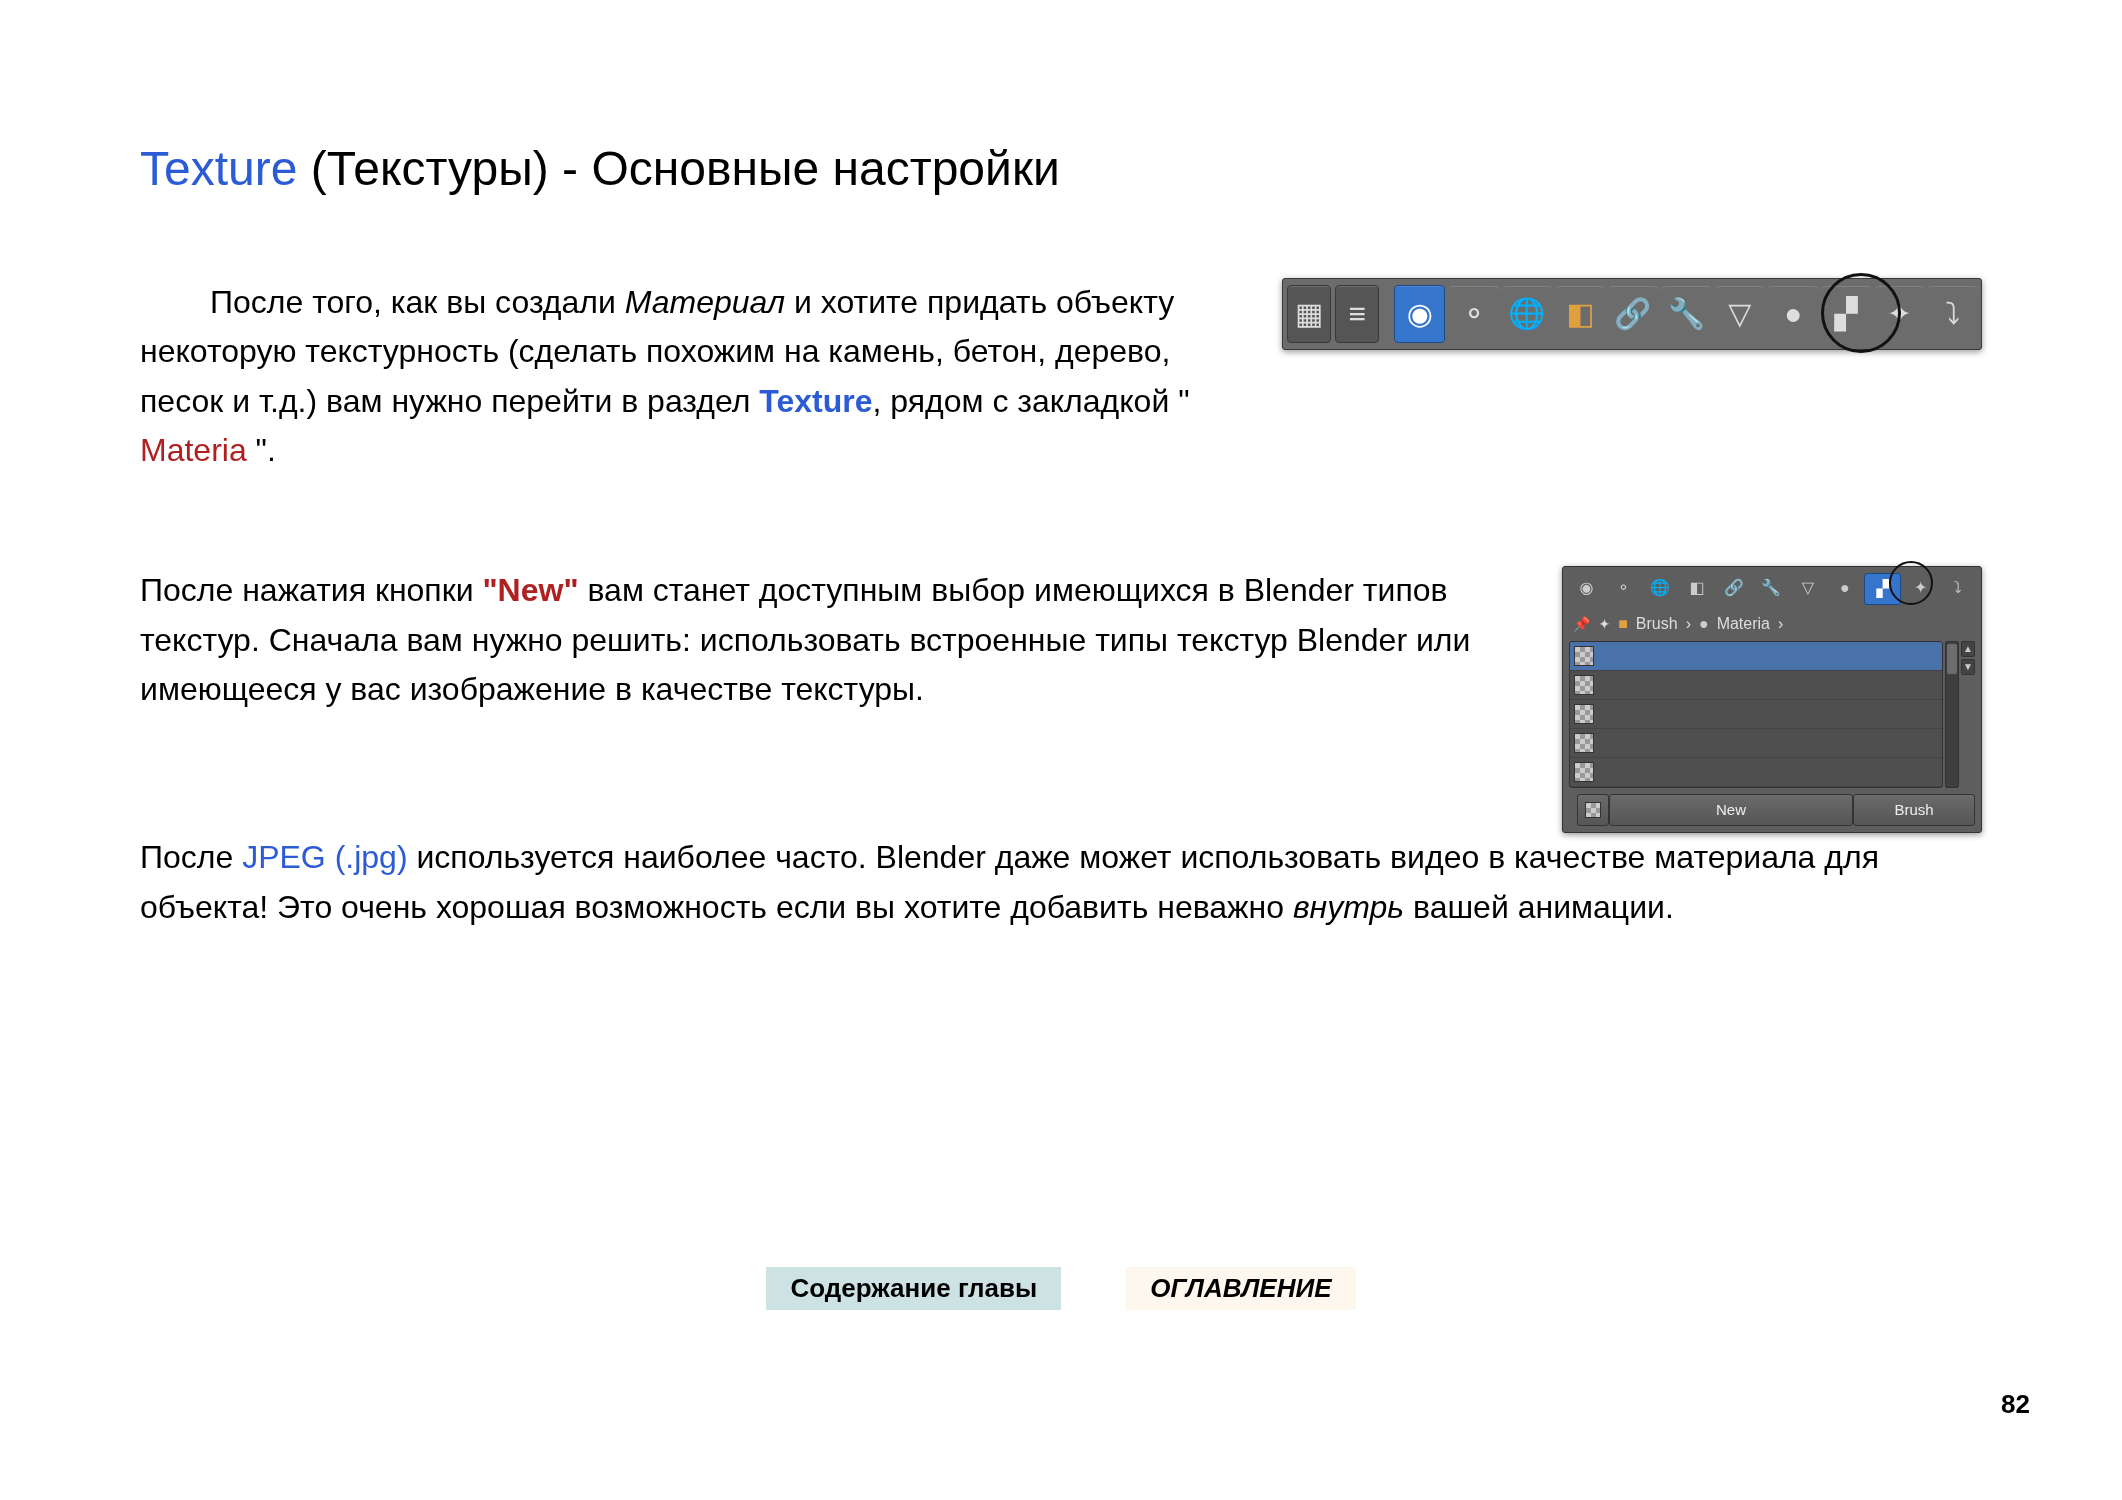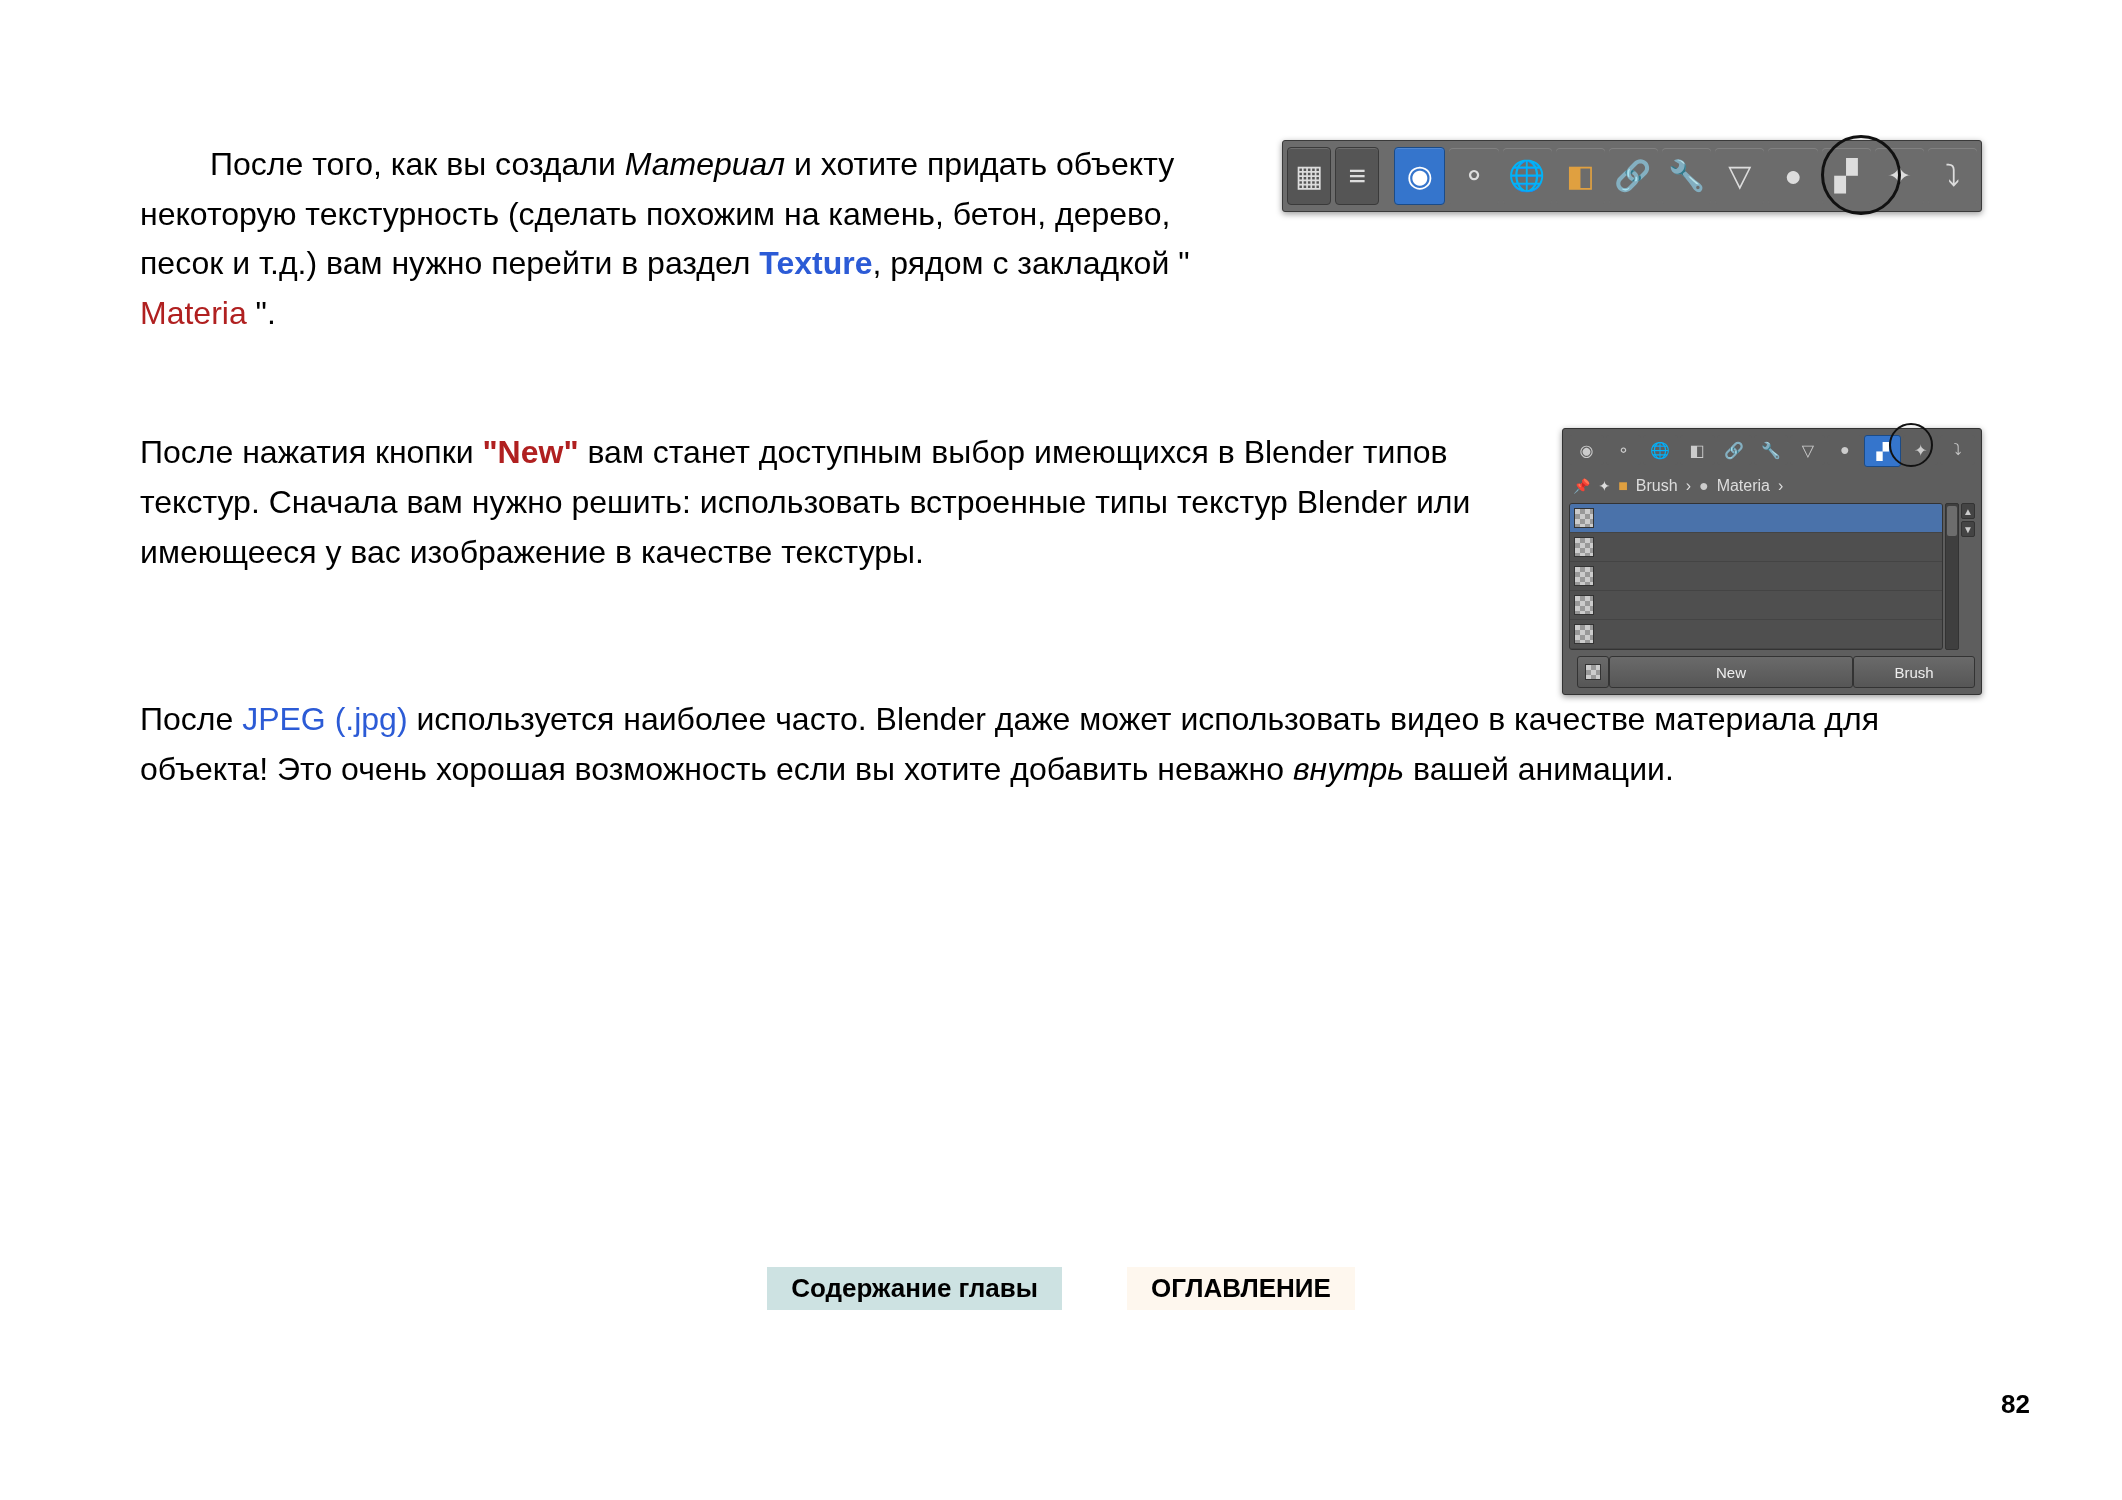--- a/index.html
+++ b/index.html
@@ -213,34 +213,38 @@
     font-size: 26px;
     font-weight: bold;
   }
   .footer-nav .chapter-toc {
     background: #cde2e2;
     padding: 6px 24px;
   }
   .footer-nav .main-toc {
     background: #fef7ee;
     padding: 6px 24px;
+    font-style: italic;
   }
   .pagenum {
     position:absolute;
     bottom: 80px;
     right: 92px;
     font-size: 26px;
     font-weight: bold;
   }
 </style>
 </head>
 <body>
 
 <div class="page">
 
+  <h1>
+    <span class="link-blue">Texture</span><span> (Текстуры) - Основные настройки</span>
+  </h1>
 
   <div class="row">
     <div class="text-col">
       <p class="indent">
         <span>После того, как вы создали </span><span class="italic">Материал</span><span> и хотите придать объекту некоторую текстурность (сделать похожим на камень, бетон, дерево, песок и т.д.) вам нужно перейти в раздел </span><span class="link-blue bold">Texture</span><span>, рядом с закладкой " </span><span class="link-red">Materia</span><span> ".</span>
       </p>
     </div>
     <div class="img-col">
 
       <div class="toolbar">

